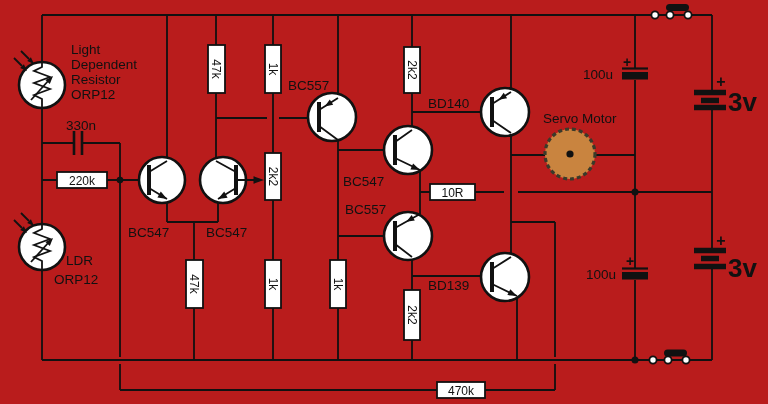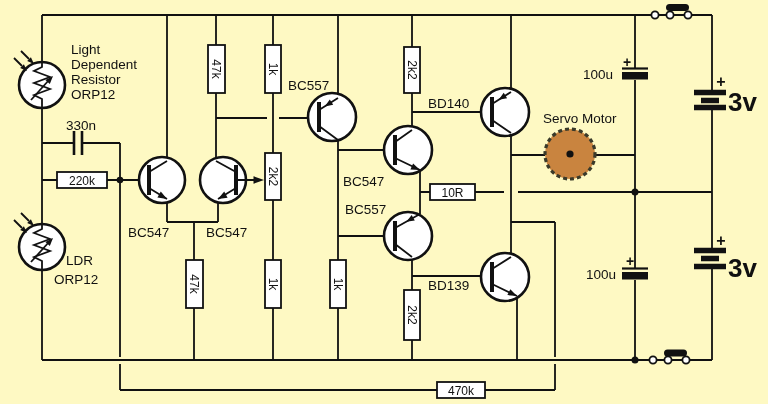--- a/index.html
+++ b/index.html
@@ -1,16 +1,16 @@
 <!DOCTYPE html>
 <html><head>
 <meta charset="utf-8">
 <style>
   html,body{margin:0;padding:0;background:#fff;}
-  .stage{width:768px;height:404px;position:relative;background:#fef9c3;overflow:hidden;text-decoration:underline;}
+  .stage{width:768px;height:404px;position:relative;background:#b91c1c;overflow:hidden;text-decoration:underline;}
   svg{display:block;}
   text{font-family:"Liberation Sans", sans-serif; fill:#111;}
   .lbl{font-size:13.5px;}
   .rval{font-size:12px;}
   .big{font-size:26px;font-weight:bold;}
   .plus{font-size:16px;font-weight:bold;}
   .plusSmall{font-size:14px;font-weight:bold;}
   .wire{stroke:#111;stroke-width:1.8;fill:none;}
   .thick{stroke:#111;stroke-width:4;fill:none;}
   .batbar{stroke:#111;stroke-width:5.5;fill:none;}

